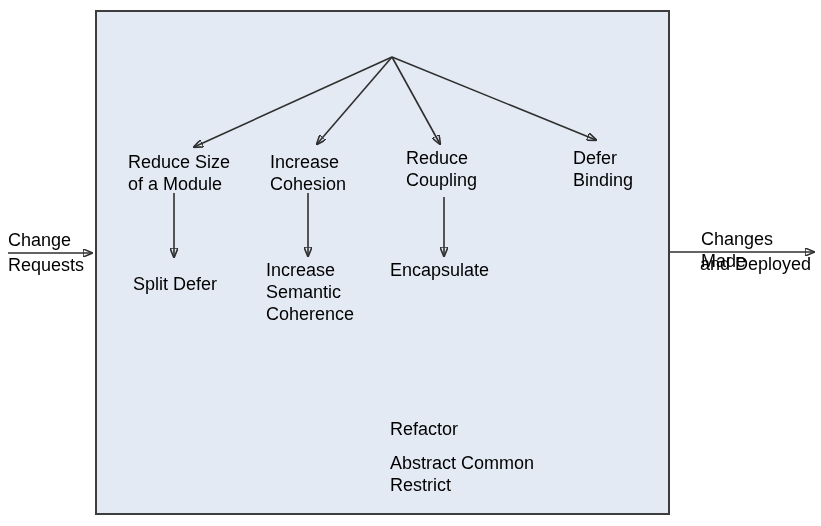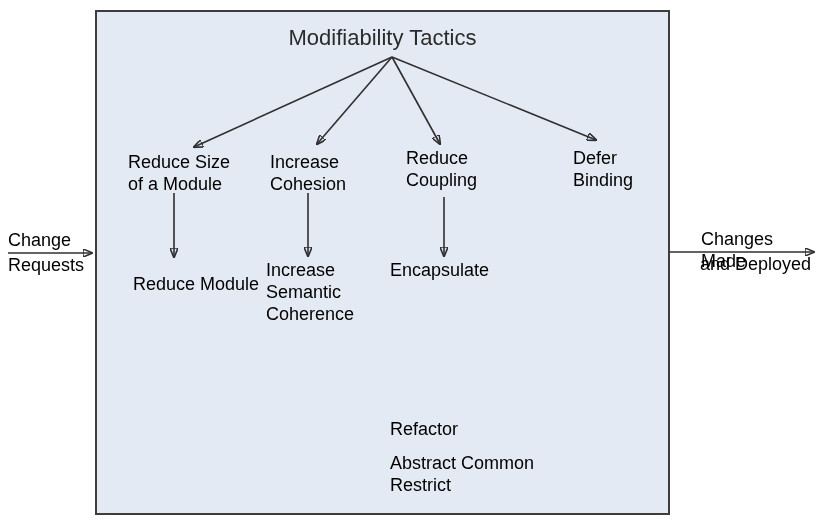--- a/index.html
+++ b/index.html
@@ -72,32 +72,31 @@
     <line x1="392" y1="57" x2="596" y2="140" marker-end="url(#arrow)"></line>
 
     <line x1="174" y1="193" x2="174" y2="257" marker-end="url(#arrow)"></line>
     <line x1="308" y1="193" x2="308" y2="256" marker-end="url(#arrow)"></line>
     <line x1="444" y1="197" x2="444" y2="256" marker-end="url(#arrow)"></line>
 
     <line x1="8" y1="253" x2="92" y2="253" marker-end="url(#arrow)"></line>
     <line x1="670" y1="252" x2="814" y2="252" marker-end="url(#arrow)"></line>
   </svg>
 
-  <div class="diagram-title">Modifiability Tactics</div>
 
   <div class="lbl" style="left:128px; top:151px;">Reduce Size
 of a Module</div>
   <div class="lbl" style="left:270px; top:151px;">Increase
 Cohesion</div>
   <div class="lbl" style="left:573px; top:147px;">Defer
 Binding</div>
   <div class="lbl" style="left:406px; top:147px;">Reduce
 Coupling</div>
 
-  <div class="lbl" style="left:133px; top:273px;">Reduce Module</div>
+  <div class="lbl" style="left:133px; top:273px;">Split Defer</div>
 
   <div class="lbl" style="left:266px; top:259px;">Increase
 Semantic
 Coherence</div>
 
   <div class="lbl" style="left:390px; top:259px;">Encapsulate</div>
   <div class="lbl" style="left:390px; top:418px;">Refactor</div>
   <div class="lbl" style="left:390px; top:452px;">Abstract Common
 Restrict</div>
 

